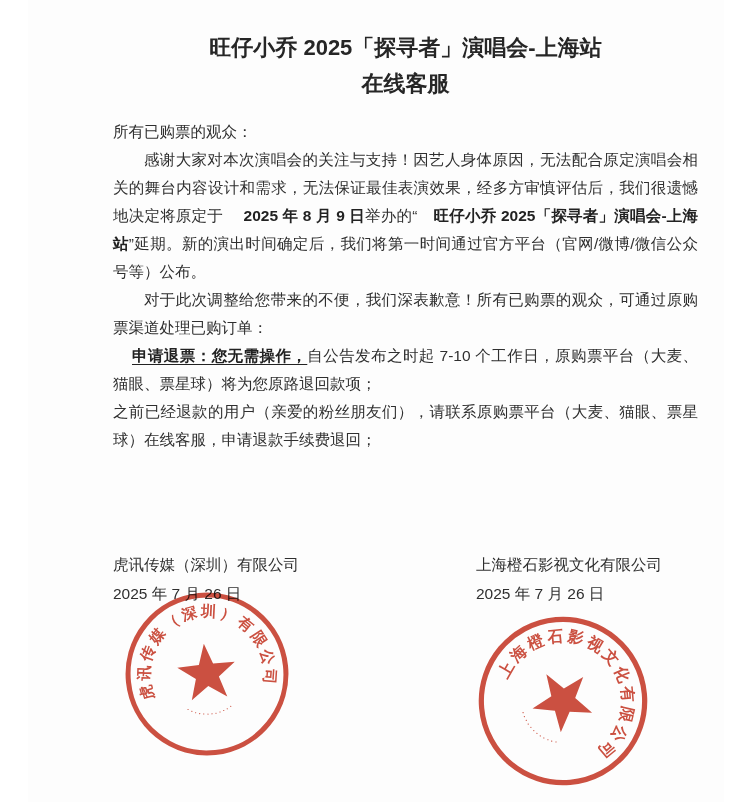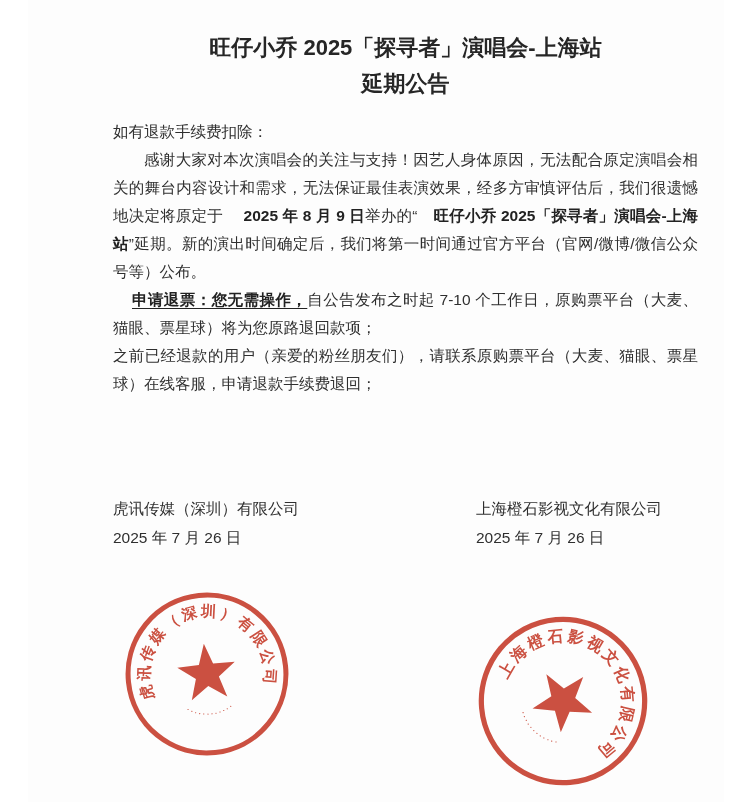--- a/index.html
+++ b/index.html
@@ -80,27 +80,28 @@
   .arc-serial { font-size: 7px;  letter-spacing: 2.5px; }
 </style>
 </head>
 <body>
 
 <div class="page">
   <div class="content">
 
     <h1 class="title">
       <span>旺仔小乔 2025「探寻者」演唱会-上海站</span><br>
-      <span>延期公告</span>
+      <span>在线客服</span>
     </h1>
 
-    <div class="greeting">如有退款手续费扣除：</div>
+    <div class="greeting">所有已购票的观众：</div>
 
     <p class="para indent mt-p1"><span>感谢大家对本次演唱会的关注与支持！因艺人身体原因，无法配合原定演唱会相关的舞台内容设计和需求，无法保证最佳表演效果，经多方审慎评估后，我们很遗憾地决定将原定于 </span><span class="bold">2025 年 8 月 9 日</span><span>举办的“</span><span class="bold">旺仔小乔 2025「探寻者」演唱会-上海站</span><span>”延期。新的演出时间确定后，我们将第一时间通过官方平台（官网/微博/微信公众号等）公布。</span></p>
 
+    <p class="para indent mt-p2">对于此次调整给您带来的不便，我们深表歉意！所有已购票的观众，可通过原购票渠道处理已购订单：</p>
 
     <p class="para mt-p3"><span class="bold-underline">申请退票：您无需操作，</span><span>自公告发布之时起 7-10 个工作日，原购票平台（大麦、猫眼、票星球）将为您原路退回款项；</span></p>
 
     <p class="para mt-p4">之前已经退款的用户（亲爱的粉丝朋友们），请联系原购票平台（大麦、猫眼、票星球）在线客服，申请退款手续费退回；</p>
 
 
     <div class="sig-row">
       <div class="sig-left">
         <div class="sig-line">虎讯传媒（深圳）有限公司</div>
         <div class="sig-line">2025 年 7 月 26 日</div>

